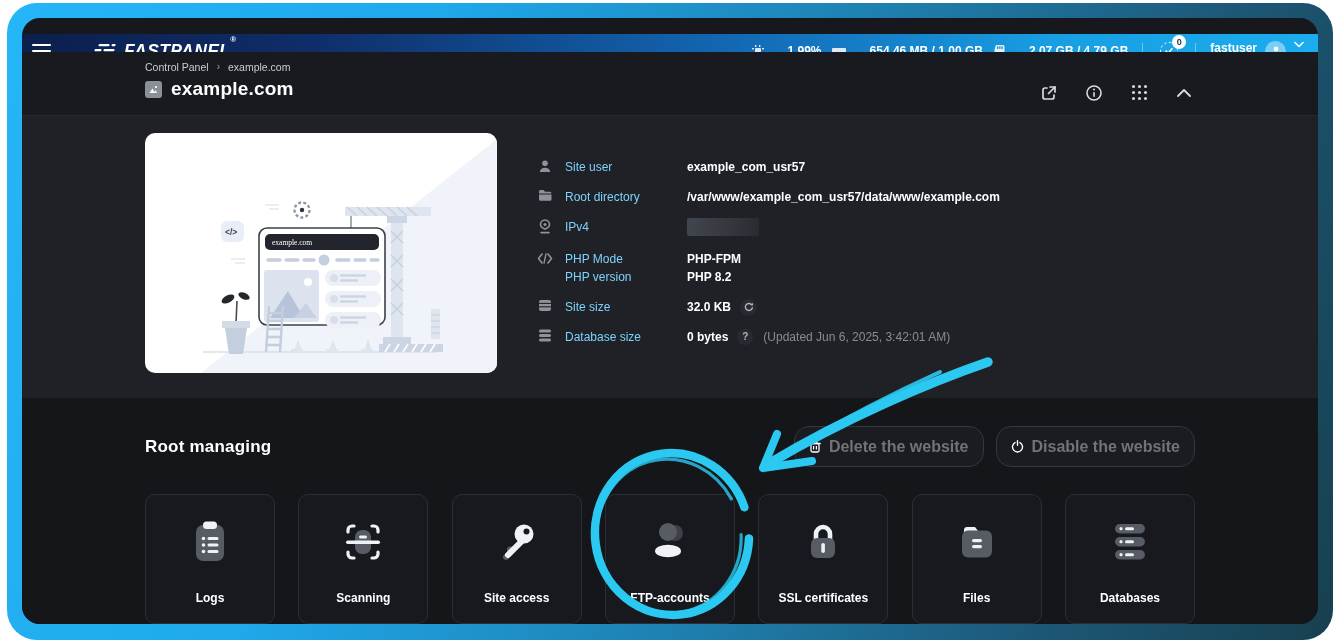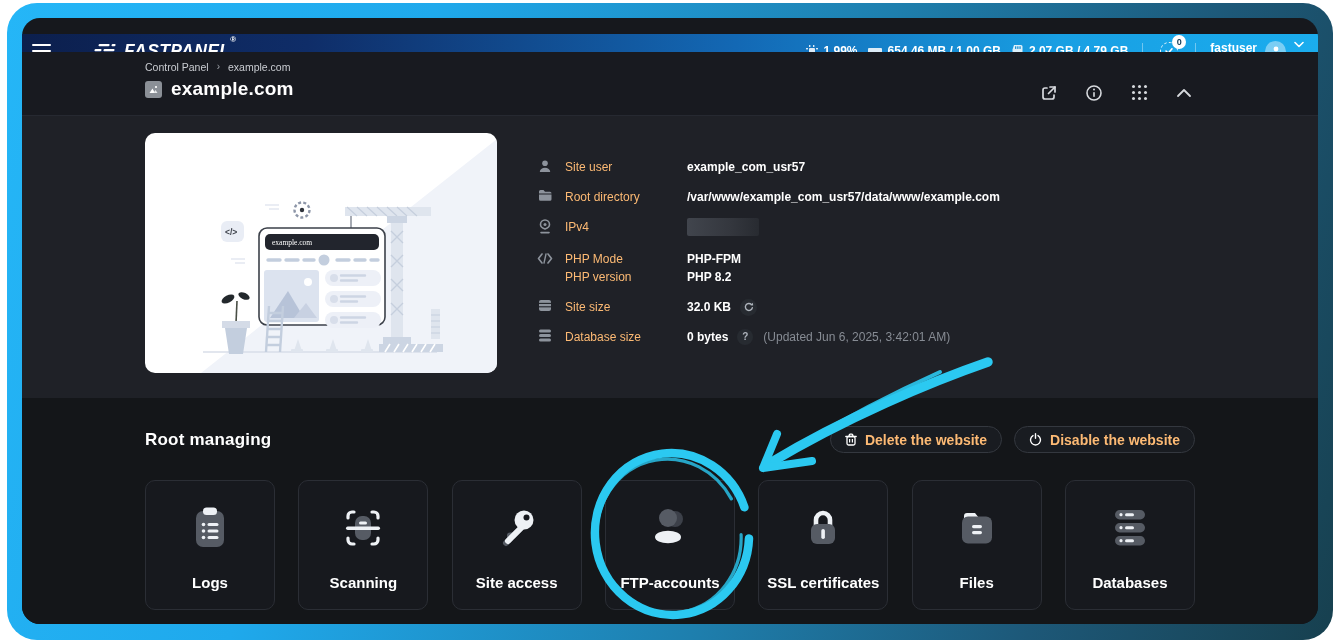--- a/index.html
+++ b/index.html
@@ -28,21 +28,21 @@
     background:linear-gradient(90deg,#0c1f4d 0%,#0f2d68 22%,#1368b4 55%,#189fe3 80%,#1badee 100%);
     display:flex; align-items:center; padding:0 14px 0 10px;
     color:#fff;
   }
   .hamburger { width:30px; height:22px; display:flex; flex-direction:column; justify-content:center; gap:4px; cursor:pointer; background:none; border:none; }
   .hamburger span { display:block; width:19px; height:2.3px; background:#fff; border-radius:1px; }
   .logo { display:flex; align-items:center; margin-left:30px; gap:6px; }
   .logo-text { font-size:17.5px; font-weight:800; font-style:italic; letter-spacing:.4px; color:#fff; }
   .logo-reg { font-size:8px; vertical-align:top; position:relative; top:-6px; font-style:normal; }
   .top-right { margin-left:auto; display:flex; align-items:center; gap:9px; font-size:12px; font-weight:700; }
-  .stat { display:flex; align-items:center; gap:5px; }
+  .stat { display:flex; align-items:center; gap:23px; }
   .stat svg { display:block; }
   .tdivider { width:1px; height:16px; background:rgba(255,255,255,.38); margin:0 5px; }
   .notif { position:relative; width:24px; height:24px; display:flex; align-items:center; justify-content:center; cursor:pointer; }
   .notif-ring { width:18px; height:18px; border:1.6px dashed rgba(255,255,255,.95); border-radius:50%; display:flex; align-items:center; justify-content:center; }
   .notif-badge { position:absolute; top:-4px; right:-5px; width:14px; height:14px; border-radius:50%; background:#fff; color:#16405c; font-size:9px; font-weight:700; display:flex; align-items:center; justify-content:center; }
   .user { display:flex; align-items:flex-start; gap:8px; cursor:pointer; }
   .avatar { width:21px; height:21px; border-radius:50%; background:rgba(255,255,255,.42); display:flex; align-items:center; justify-content:center; }
 
   
   .page-header {
@@ -63,50 +63,50 @@
   
   .info-section {
     position:absolute; top:98px; left:0; right:0; height:282px;
     background:#1f2127; padding:17px 123px 0 123px;
     display:flex; align-items:flex-start;
   }
   .illustration-card { width:352px; height:240px; background:#ffffff; border-radius:10px; overflow:hidden; flex:none; }
   .info-col { margin-left:40px; padding-top:25px; flex:1; }
   .info-row { display:flex; align-items:flex-start; margin-bottom:12px; }
   .info-row .i-icon { width:16px; margin-right:12px; display:flex; justify-content:center; padding-top:1px; color:#8d939c; }
-  .i-label { width:122px; font-size:12px; color:#fdba74; line-height:18px; }
+  .i-label { width:122px; font-size:12px; color:#7dd3fc; line-height:18px; }
   .i-value { font-size:12px; font-weight:700; color:#ffffff; line-height:18px; display:flex; align-items:center; }
   .stacked .i-label, .stacked .i-value { display:block; }
   .stack-col .line { line-height:18px; }
   .redacted { width:72px; height:18px; border-radius:2px; background:linear-gradient(90deg,#41454d 0%,#34373e 60%,#282b31 100%); }
   .mini-btn { width:17px; height:17px; border-radius:50%; background:#272b31; color:#aeb4bc; font-size:11px; display:flex; align-items:center; justify-content:center; margin-left:9px; cursor:pointer; border:none; }
   .help-chip { width:16px; height:16px; border-radius:50%; background:#272b31; color:#aeb4bc; font-size:10px; font-weight:700; display:flex; align-items:center; justify-content:center; margin-left:9px; cursor:pointer; }
   .updated { font-size:12px; font-weight:400; color:#878c94; margin-left:10px;text-align:right; }
 
   
   .managing-section {
     position:absolute; top:380px; left:0; right:0; bottom:0;
     background:#141619; padding:28px 123px 0 123px;
   }
   .mg-head { display:flex; align-items:center; }
   .mg-title { font-size:17px; font-weight:700; color:#fff; letter-spacing:.2px; }
   .mg-buttons { margin-left:auto; display:flex; gap:12px; }
   .pill-btn {
-    height:27px; border-radius:15px; border:1px solid #34383f; background:#191c21;
-    color:#fdba74; font-size:14px; font-weight:700; font-family:inherit;
+    height:41px; border-radius:15px; border:1px solid #34383f; background:#191c21;
+    color:#737373; font-size:16px; font-weight:700; font-family:inherit;
     display:flex; align-items:center; gap:8px; padding:0 14px; cursor:pointer;
   }
   .pill-btn svg { display:block; }
   .cards { display:flex; justify-content:space-between; margin-top:27px; }
   .card {
     width:130px; height:130px; border:1px solid #2b2e35; border-radius:10px;
     background:#17191e; position:relative; cursor:pointer;
   }
   .card-icon { position:absolute; top:24px; left:50%; transform:translateX(-50%); }
-  .card-label { position:absolute; bottom:18px; left:0; right:0; text-align:center; font-size:15px; font-weight:700; color:#fff; }
+  .card-label { position:absolute; bottom:18px; left:0; right:0; text-align:center; font-size:12px; font-weight:700; color:#fff; }
 
   
   .annotation { position:absolute; left:0; top:0; width:1340px; height:642px; pointer-events:none; z-index:40; }
 </style>
 </head>
 <body>
 
 <div class="frame"></div>
 
 <div class="app">

